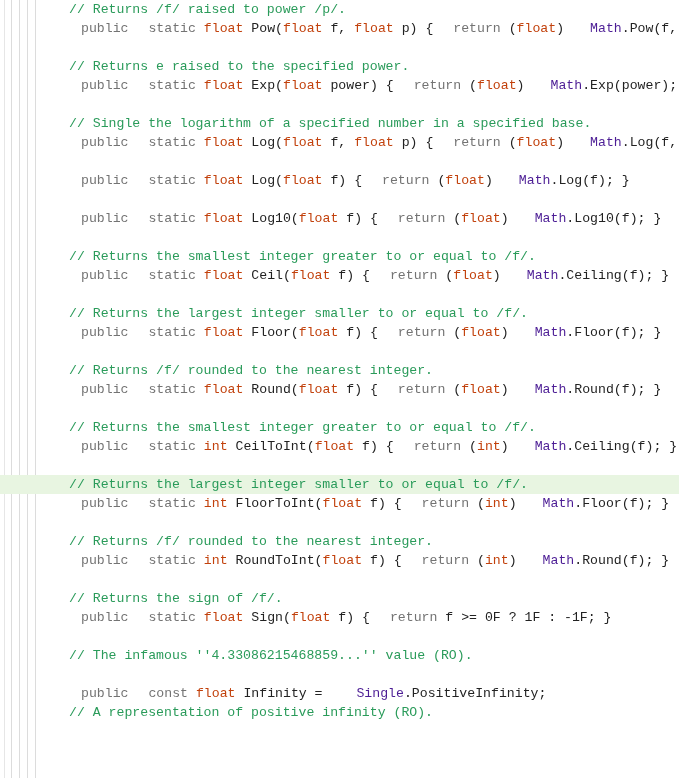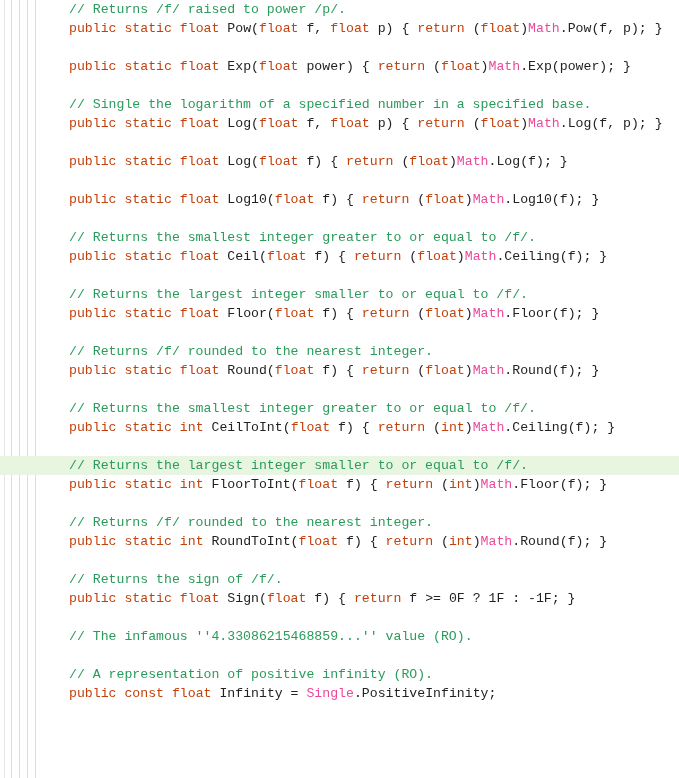--- a/index.html
+++ b/index.html
@@ -34,39 +34,40 @@
     top: 0;
     bottom: 0;
     width: 1px;
   }
   .r1 { left: 4px;  background: #e6e6e6; }
   .r2 { left: 11px; background: #dcdcdc; }
   .r3 { left: 19px; background: #dcdcdc; }
   .r4 { left: 27px; background: #dcdcdc; }
   .r5 { left: 35px; background: #dcdcdc; }
 
-  .tk-kw   { color: #c2410c; }
+  .tk-kw   { color: #737373; margin-left: 12px; }
   .tk-type { color: #c2410c; }
-  .tk-cls  { color: #ec4899; }
+  .tk-cls  { color: #4c1d95; margin-left: 26px; }
   .tk-cmt  { color: #2a9b5a; }
   .tk-txt  { color: #222222; }
 </style>
 </head>
 <body>
 
 <div class="editor">
   <div class="rule r1"></div>
   <div class="rule r2"></div>
   <div class="rule r3"></div>
   <div class="rule r4"></div>
   <div class="rule r5"></div>
   <div id="lines">
       <div class="line"><span class="content"><span class="tk-cmt">// Returns /f/ raised to power /p/.</span></span></div>
       <div class="line"><span class="content"><span class="tk-kw">public</span><span class="tk-txt"> </span><span class="tk-kw">static</span><span class="tk-txt"> </span><span class="tk-type">float</span><span class="tk-txt"> Pow(</span><span class="tk-type">float</span><span class="tk-txt"> f, </span><span class="tk-type">float</span><span class="tk-txt"> p) { </span><span class="tk-kw">return</span><span class="tk-txt"> (</span><span class="tk-type">float</span><span class="tk-txt">)</span><span class="tk-cls">Math</span><span class="tk-txt">.Pow(f, p); }</span></span></div>
       <div class="line blank"><span class="content"> </span></div>
+      <div class="line"><span class="content"><span class="tk-cmt">// Returns e raised to the specified power.</span></span></div>
       <div class="line"><span class="content"><span class="tk-kw">public</span><span class="tk-txt"> </span><span class="tk-kw">static</span><span class="tk-txt"> </span><span class="tk-type">float</span><span class="tk-txt"> Exp(</span><span class="tk-type">float</span><span class="tk-txt"> power) { </span><span class="tk-kw">return</span><span class="tk-txt"> (</span><span class="tk-type">float</span><span class="tk-txt">)</span><span class="tk-cls">Math</span><span class="tk-txt">.Exp(power); }</span></span></div>
       <div class="line blank"><span class="content"> </span></div>
       <div class="line"><span class="content"><span class="tk-cmt">// Single the logarithm of a specified number in a specified base.</span></span></div>
       <div class="line"><span class="content"><span class="tk-kw">public</span><span class="tk-txt"> </span><span class="tk-kw">static</span><span class="tk-txt"> </span><span class="tk-type">float</span><span class="tk-txt"> Log(</span><span class="tk-type">float</span><span class="tk-txt"> f, </span><span class="tk-type">float</span><span class="tk-txt"> p) { </span><span class="tk-kw">return</span><span class="tk-txt"> (</span><span class="tk-type">float</span><span class="tk-txt">)</span><span class="tk-cls">Math</span><span class="tk-txt">.Log(f, p); }</span></span></div>
       <div class="line blank"><span class="content"> </span></div>
       <div class="line"><span class="content"><span class="tk-kw">public</span><span class="tk-txt"> </span><span class="tk-kw">static</span><span class="tk-txt"> </span><span class="tk-type">float</span><span class="tk-txt"> Log(</span><span class="tk-type">float</span><span class="tk-txt"> f) { </span><span class="tk-kw">return</span><span class="tk-txt"> (</span><span class="tk-type">float</span><span class="tk-txt">)</span><span class="tk-cls">Math</span><span class="tk-txt">.Log(f); }</span></span></div>
       <div class="line blank"><span class="content"> </span></div>
       <div class="line"><span class="content"><span class="tk-kw">public</span><span class="tk-txt"> </span><span class="tk-kw">static</span><span class="tk-txt"> </span><span class="tk-type">float</span><span class="tk-txt"> Log10(</span><span class="tk-type">float</span><span class="tk-txt"> f) { </span><span class="tk-kw">return</span><span class="tk-txt"> (</span><span class="tk-type">float</span><span class="tk-txt">)</span><span class="tk-cls">Math</span><span class="tk-txt">.Log10(f); }</span></span></div>
       <div class="line blank"><span class="content"> </span></div>
       <div class="line"><span class="content"><span class="tk-cmt">// Returns the smallest integer greater to or equal to /f/.</span></span></div>
@@ -85,16 +86,16 @@
       <div class="line"><span class="content"><span class="tk-kw">public</span><span class="tk-txt"> </span><span class="tk-kw">static</span><span class="tk-txt"> </span><span class="tk-type">int</span><span class="tk-txt"> FloorToInt(</span><span class="tk-type">float</span><span class="tk-txt"> f) { </span><span class="tk-kw">return</span><span class="tk-txt"> (</span><span class="tk-type">int</span><span class="tk-txt">)</span><span class="tk-cls">Math</span><span class="tk-txt">.Floor(f); }</span></span></div>
       <div class="line blank"><span class="content"> </span></div>
       <div class="line"><span class="content"><span class="tk-cmt">// Returns /f/ rounded to the nearest integer.</span></span></div>
       <div class="line"><span class="content"><span class="tk-kw">public</span><span class="tk-txt"> </span><span class="tk-kw">static</span><span class="tk-txt"> </span><span class="tk-type">int</span><span class="tk-txt"> RoundToInt(</span><span class="tk-type">float</span><span class="tk-txt"> f) { </span><span class="tk-kw">return</span><span class="tk-txt"> (</span><span class="tk-type">int</span><span class="tk-txt">)</span><span class="tk-cls">Math</span><span class="tk-txt">.Round(f); }</span></span></div>
       <div class="line blank"><span class="content"> </span></div>
       <div class="line"><span class="content"><span class="tk-cmt">// Returns the sign of /f/.</span></span></div>
       <div class="line"><span class="content"><span class="tk-kw">public</span><span class="tk-txt"> </span><span class="tk-kw">static</span><span class="tk-txt"> </span><span class="tk-type">float</span><span class="tk-txt"> Sign(</span><span class="tk-type">float</span><span class="tk-txt"> f) { </span><span class="tk-kw">return</span><span class="tk-txt"> f &gt;= 0F ? 1F : -1F; }</span></span></div>
       <div class="line blank"><span class="content"> </span></div>
       <div class="line"><span class="content"><span class="tk-cmt">// The infamous ''4.33086215468859...'' value (RO).</span></span></div>
       <div class="line blank"><span class="content"> </span></div>
+      <div class="line"><span class="content"><span class="tk-kw">public</span><span class="tk-txt"> </span><span class="tk-kw">const</span><span class="tk-txt"> </span><span class="tk-type">float</span><span class="tk-txt"> Infinity = </span><span class="tk-cls">Single</span><span class="tk-txt">.PositiveInfinity;</span></span></div>
       <div class="line"><span class="content"><span class="tk-cmt">// A representation of positive infinity (RO).</span></span></div>
-      <div class="line"><span class="content"><span class="tk-kw">public</span><span class="tk-txt"> </span><span class="tk-kw">const</span><span class="tk-txt"> </span><span class="tk-type">float</span><span class="tk-txt"> Infinity = </span><span class="tk-cls">Single</span><span class="tk-txt">.PositiveInfinity;</span></span></div>
     </div>
 </div>
 
 </body></html>

